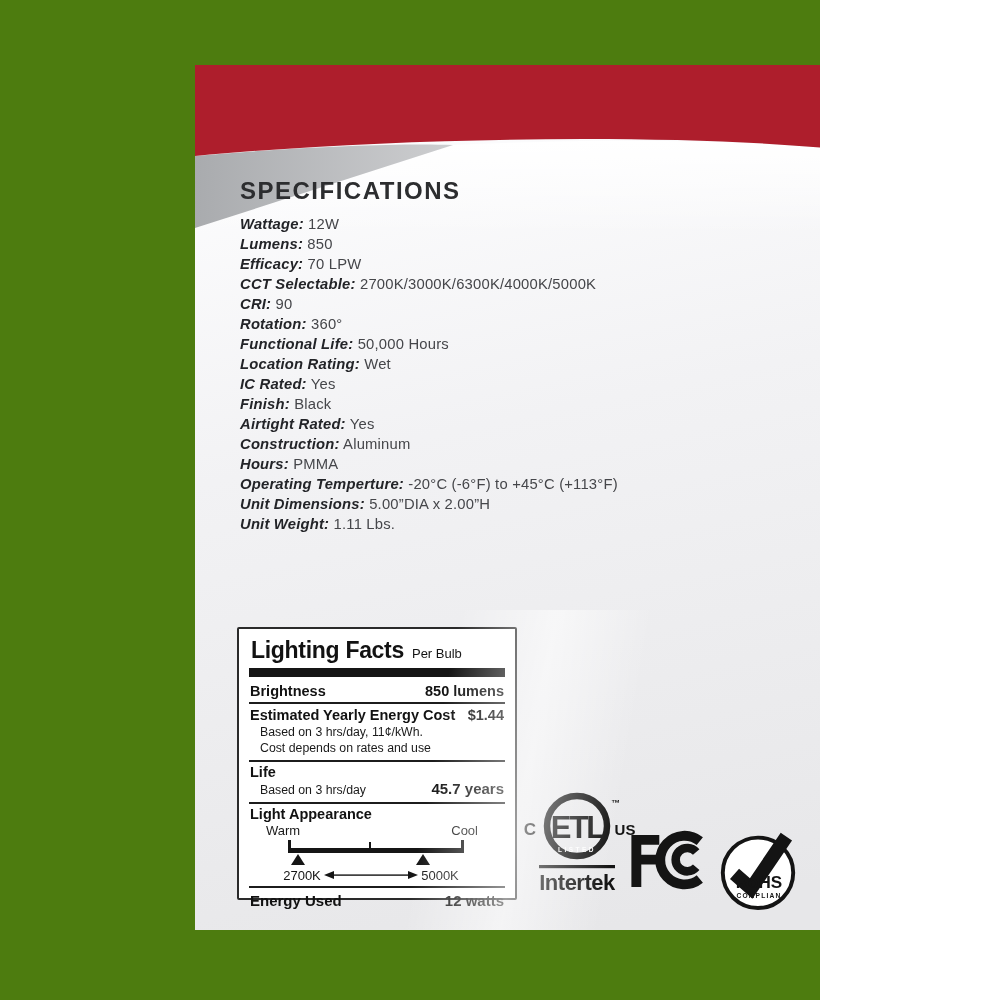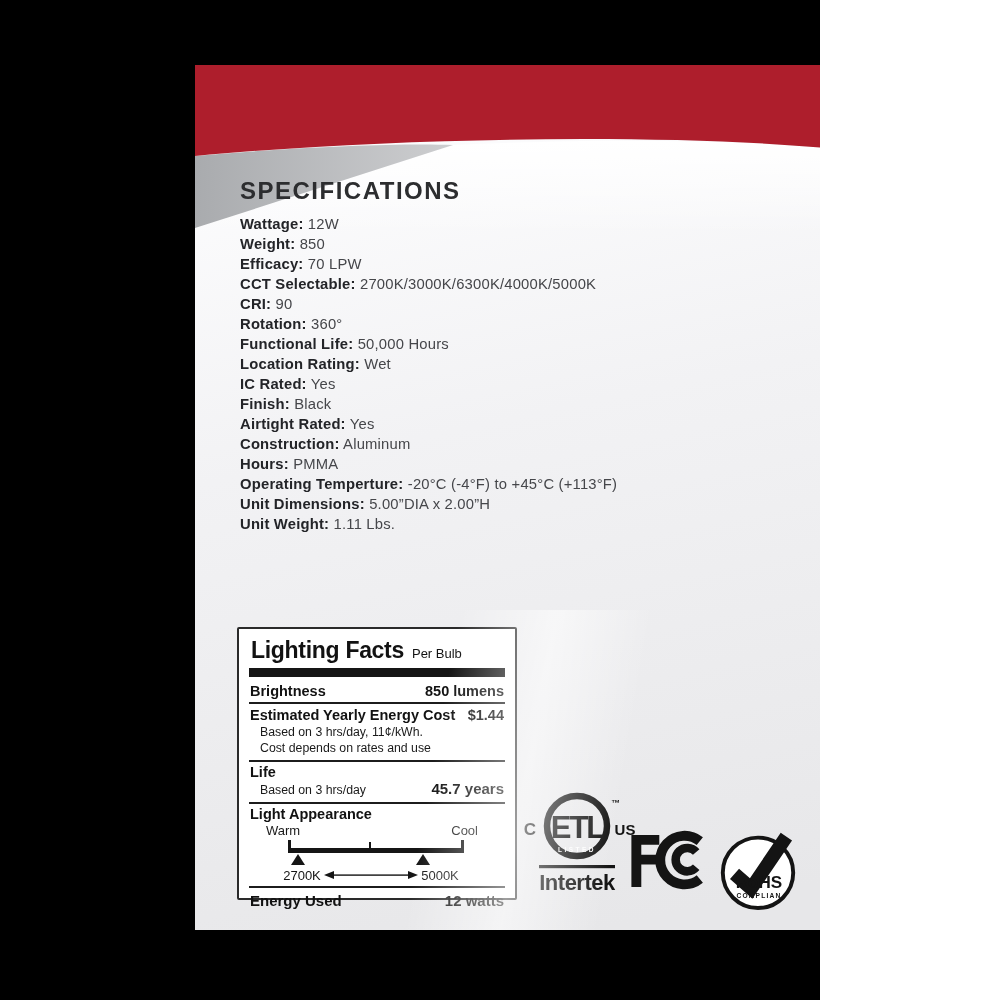--- a/index.html
+++ b/index.html
@@ -1,36 +1,36 @@
 <!DOCTYPE html>
 <html><head>
 <meta charset="utf-8">
 <style>
   * { margin:0; padding:0; box-sizing:border-box; }
   body { font-family:"Liberation Sans", sans-serif; background:#ffffff; }
-  .page { position:relative; width:820px; height:1000px; background:#000000; overflow:hidden; }
+  .page { position:relative; width:820px; height:1000px; background:#4d7c0f; overflow:hidden; }
 
   .card {
     position:absolute; left:195px; top:65px; width:640px; height:865px;
     background:linear-gradient(168deg,#fdfdfe 8%,#f2f2f4 42%,#e7e7e9 95%);
   }
   .card-sheen {
     position:absolute; left:0; bottom:0; width:100%; height:320px;
     background:linear-gradient(100deg, rgba(255,255,255,0) 38%, rgba(255,255,255,.55) 52%, rgba(255,255,255,0) 66%);
     pointer-events:none;
   }
   .header-svg { position:absolute; left:0; top:0; display:block; }
 
   .spec-title {
     position:absolute; left:45px; top:112px;
     font-size:24px; font-weight:bold; letter-spacing:1.5px; color:#2c2d2f;
   }
   .spec-list { position:absolute; left:45px; top:149px; width:560px; }
   .spec-line { font-size:14.8px; line-height:20px; letter-spacing:.2px; white-space:nowrap; }
-  .spec-label { font-weight:bold; color:#232428; }
+  .spec-label { font-weight:bold; color:#232428;font-style:italic; }
   .spec-value { color:#45464a; }
 
   
   .lf-box {
     position:absolute; left:42px; top:562px; width:280px; height:273px;
     background:#ffffff; border:2px solid #2a2a2a; border-radius:2px;
     color:#121212; padding:6px 10px 0 10px;
   }
   .lf-title-row { display:flex; align-items:baseline; padding:2px 2px 3px 2px; }
   .lf-title { font-size:23px; font-weight:bold; letter-spacing:-.3px; }
@@ -68,33 +68,33 @@
       </defs>
       <path d="M0,163 L258,80 C420,72 560,76 640,84 L640,170 L0,170 Z" fill="url(#whiteFade)"></path>
       <path d="M0,91 C100,82 205,78 258,80 L0,163 Z" fill="url(#grayGrad)"></path>
       <path d="M0,0 H640 V84 C480,68 200,72 0,91 Z" fill="#AE1E2C"></path>
     </svg>
 
     <div class="spec-title">SPECIFICATIONS</div>
 
     <div class="spec-list">
         <div class="spec-line"><span class="spec-label">Wattage:</span><span class="spec-value"> 12W</span></div>
-        <div class="spec-line"><span class="spec-label">Weight:</span><span class="spec-value"> 850</span></div>
+        <div class="spec-line"><span class="spec-label">Lumens:</span><span class="spec-value"> 850</span></div>
         <div class="spec-line"><span class="spec-label">Efficacy:</span><span class="spec-value"> 70 LPW</span></div>
         <div class="spec-line"><span class="spec-label">CCT Selectable:</span><span class="spec-value"> 2700K/3000K/6300K/4000K/5000K</span></div>
         <div class="spec-line"><span class="spec-label">CRI:</span><span class="spec-value"> 90</span></div>
         <div class="spec-line"><span class="spec-label">Rotation:</span><span class="spec-value"> 360°</span></div>
         <div class="spec-line"><span class="spec-label">Functional Life:</span><span class="spec-value"> 50,000 Hours</span></div>
         <div class="spec-line"><span class="spec-label">Location Rating:</span><span class="spec-value"> Wet</span></div>
         <div class="spec-line"><span class="spec-label">IC Rated:</span><span class="spec-value"> Yes</span></div>
         <div class="spec-line"><span class="spec-label">Finish:</span><span class="spec-value"> Black</span></div>
         <div class="spec-line"><span class="spec-label">Airtight Rated:</span><span class="spec-value"> Yes</span></div>
         <div class="spec-line"><span class="spec-label">Construction:</span><span class="spec-value"> Aluminum</span></div>
         <div class="spec-line"><span class="spec-label">Hours:</span><span class="spec-value"> PMMA</span></div>
-        <div class="spec-line"><span class="spec-label">Operating Temperture:</span><span class="spec-value"> -20°C (-4°F) to +45°C (+113°F)</span></div>
+        <div class="spec-line"><span class="spec-label">Operating Temperture:</span><span class="spec-value"> -20°C (-6°F) to +45°C (+113°F)</span></div>
         <div class="spec-line"><span class="spec-label">Unit Dimensions:</span><span class="spec-value"> 5.00”DIA x 2.00”H</span></div>
         <div class="spec-line"><span class="spec-label">Unit Weight:</span><span class="spec-value"> 1.11 Lbs.</span></div>
       </div>
 
     <div class="lf-box">
       <div class="lf-title-row">
         <span class="lf-title">Lighting Facts</span>
         <span class="lf-subtitle">Per Bulb</span>
       </div>
       <div class="lf-bar"></div>

